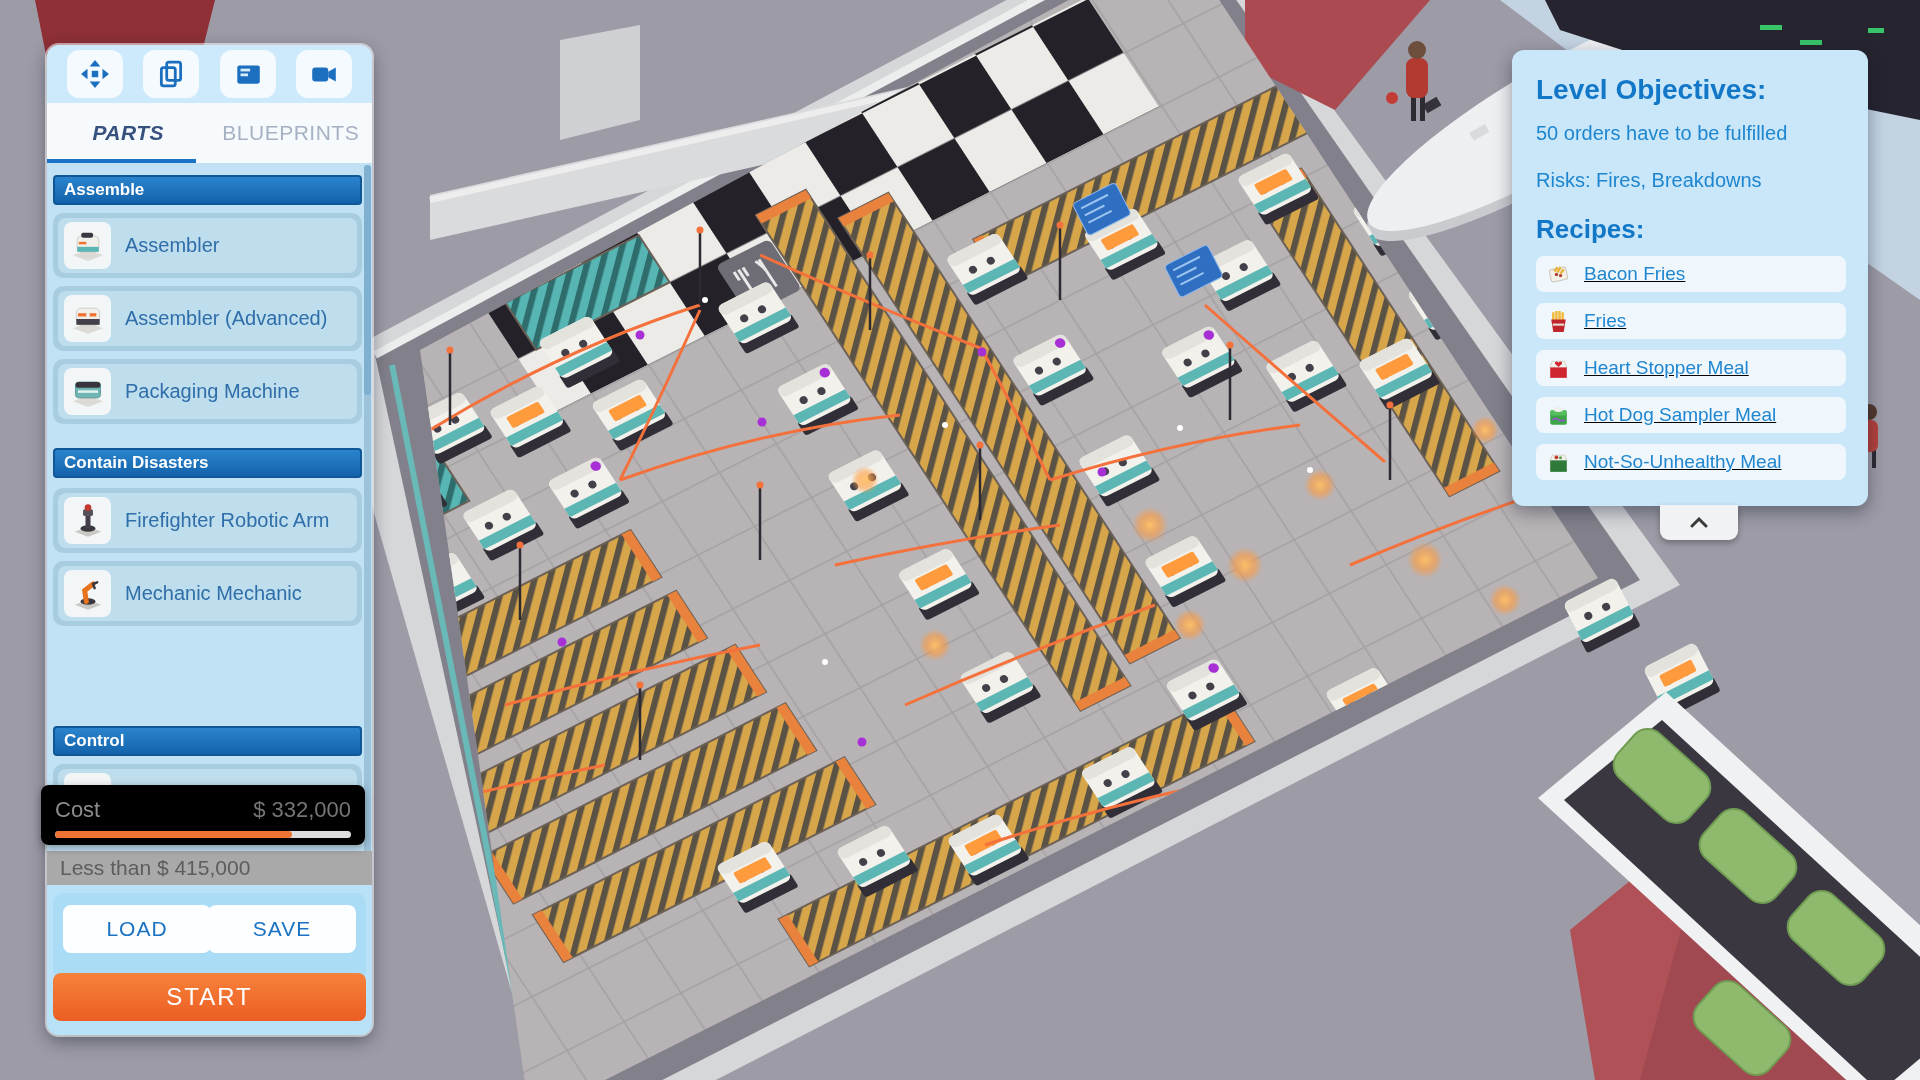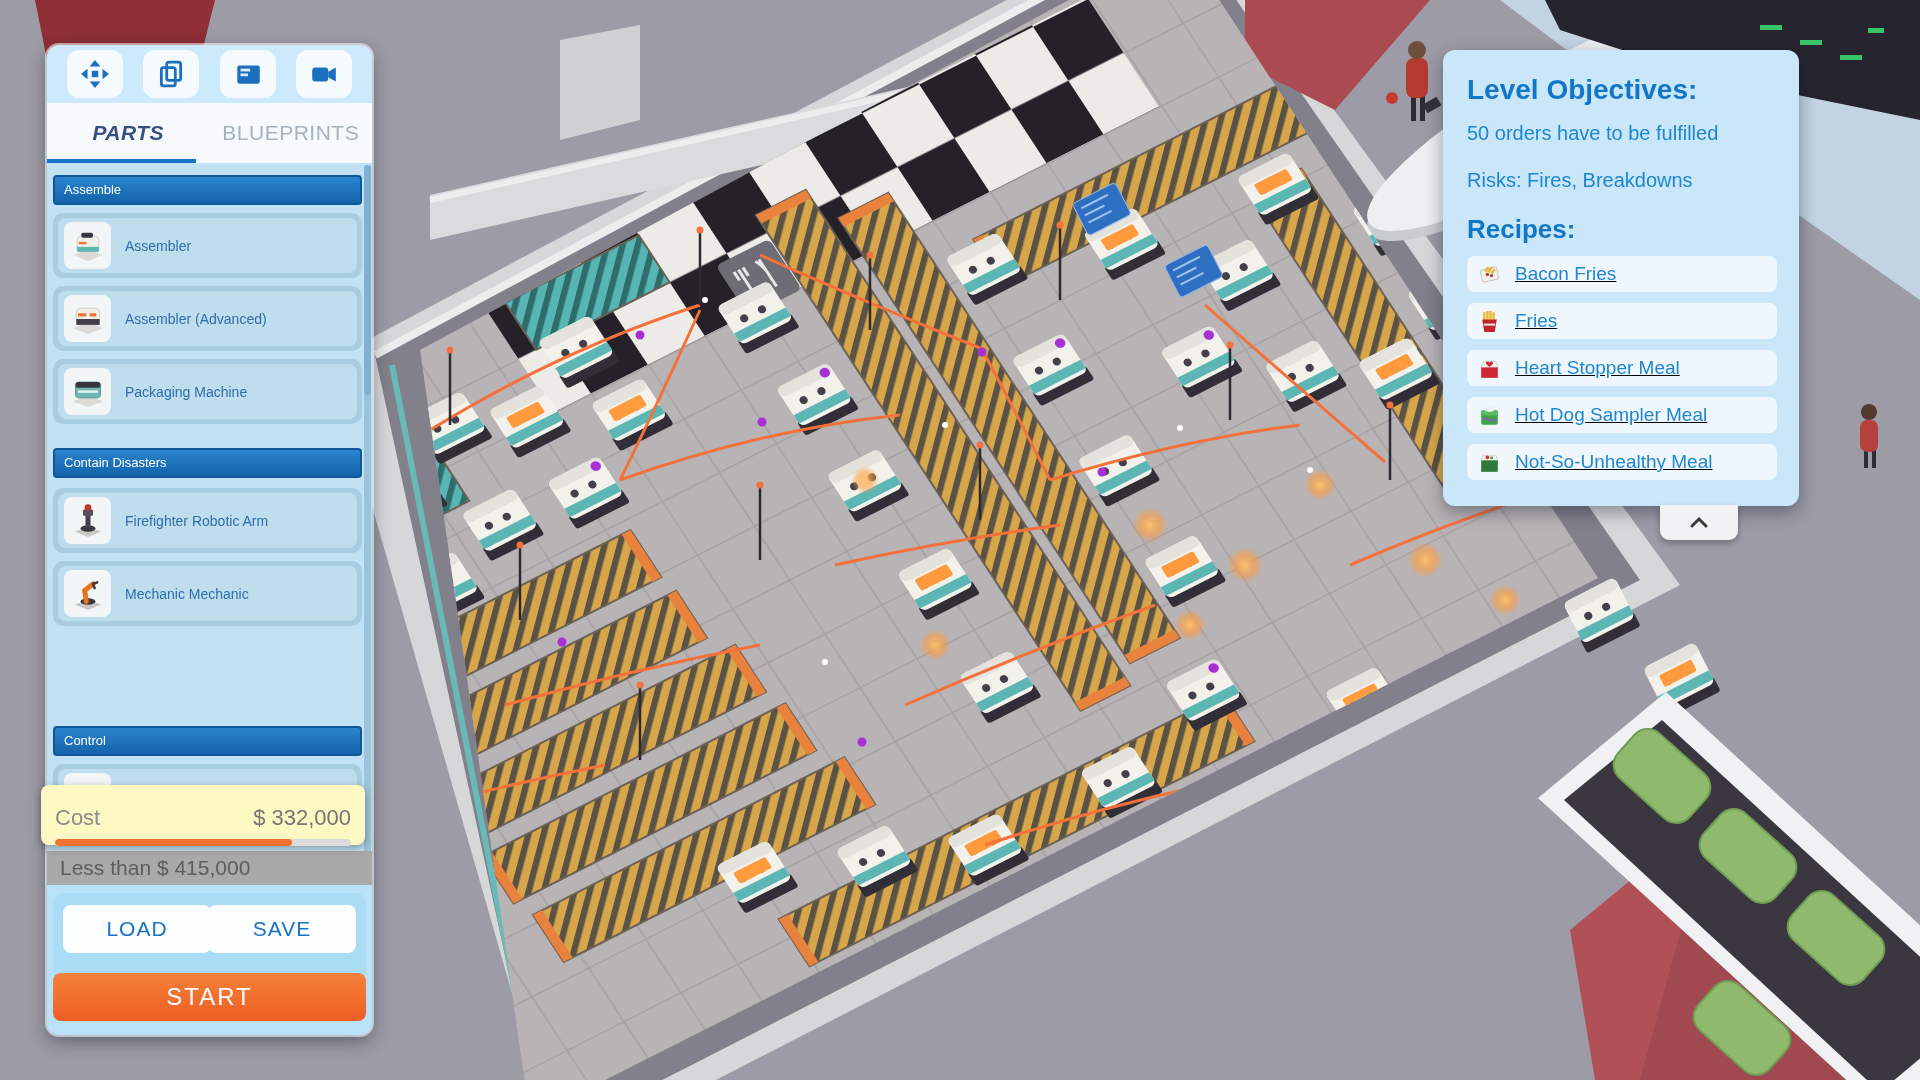--- a/index.html
+++ b/index.html
@@ -23,54 +23,54 @@
   .tab { flex:1; display:flex; align-items:center; justify-content:center;
     font-size:21px; letter-spacing:.5px; cursor:pointer; position:relative; }
   .tab.active { color:#36517d; font-weight:bold;font-style:italic; }
   .tab.inactive { color:#a6b2c3; }
   .tab.active::after { content:""; position:absolute; left:0; right:14px; bottom:0;
     height:4px; background:#1a73c6; }
   .sections { position:absolute; left:0; top:118px; width:100%; bottom:0;
     background:#c0e2f4; border-radius:0 0 12px 12px; overflow:hidden; }
   .sec-header { position:absolute; left:6px; right:10px; height:30px;
     background:linear-gradient(#2a84cd,#1363ab); border:2px solid #0f5796; border-radius:4px;
-    color:#fff; font-weight:normal; font-size:13px; line-height:26px; padding-left:9px; }
+    color:#fff; font-weight:bold; font-size:17px; line-height:26px; padding-left:9px; }
   .part-item { position:absolute; left:6px; right:10px; height:65px;
     background:#a9cde0; border-radius:10px; padding:5px; cursor:pointer; }
   .part-inner { width:100%; height:100%; background:#bedded; border-radius:8px;
     display:flex; align-items:center; }
   .part-icon { width:47px; height:47px; background:#f3f6f7; border-radius:8px;
     margin-left:6px; flex:0 0 auto; display:flex; align-items:center; justify-content:center; }
-  .part-label { font-size:14px; color:#2f6ea9; margin-left:14px; white-space:nowrap; }
+  .part-label { font-size:20px; color:#2f6ea9; margin-left:14px; white-space:nowrap; }
   .scrollbar { position:absolute; right:1px; top:120px; width:7px; height:690px;
     background:#9cc3da; border-radius:4px; }
   .scroll-thumb { position:absolute; left:0; top:0; width:7px; height:230px;
     background:#7fb0cf; border-radius:4px; }
   .cost-card { position:absolute; left:-6px; top:740px; width:324px; height:60px;
-    background:#fef9c3; border-radius:8px; box-shadow:0 3px 8px rgba(0,0,0,.35); z-index:5;
-    padding:20px 14px 0 14px; }
+    background:#000000; border-radius:8px; box-shadow:0 3px 8px rgba(0,0,0,.35); z-index:5;
+    padding:12px 14px 0 14px; }
   .cost-row { display:flex; justify-content:space-between; font-size:22px; color:#8b8b8b; }
   .cost-val { color:#757575; }
   .cost-bar { margin-top:8px; height:7px; background:#dcdcdc; border-radius:4px; overflow:hidden; }
   .cost-fill { height:100%; background:#ef7434; border-radius:4px; }
   .limit-band { position:absolute; left:0; top:806px; width:100%; height:34px;
     background:#a9a9a9; color:#5d5d5d; font-size:21px; line-height:34px; padding-left:13px; z-index:4; }
   .footer { position:absolute; left:0; top:840px; width:100%; height:150px;
     background:#b9e2f8; border-radius:0 0 12px 12px; }
   .loadsave-wrap { position:absolute; left:6px; right:6px; top:8px; height:88px;
     background:#aadcf6; border-radius:10px; }
   .ls-btn { position:absolute; top:12px; height:48px; width:148px; background:#fdfeff;
     border:none; border-radius:8px; color:#1b72c2; font-size:21px; letter-spacing:1px;
     cursor:pointer; font-family:inherit; }
   .start-btn { position:absolute; left:6px; right:6px; top:88px; height:48px;
     background:linear-gradient(#f6823a,#ec5e24); border:none; border-radius:8px;
     color:#fff; font-size:24px; letter-spacing:2px; cursor:pointer; font-family:inherit; }
 
   
-  .right-panel { position:absolute; left:1443px; top:50px; width:356px; height:456px;
+  .right-panel { position:absolute; left:1512px; top:50px; width:356px; height:456px;
     background:#c9e7f9; border-radius:12px; box-shadow:0 6px 18px rgba(10,20,40,.4);
     padding:24px 22px 0 24px; }
   .obj-title { color:#1377c8; font-size:28px; font-weight:bold; }
   .obj-line { color:#1e86d0; font-size:20px; margin-top:16px; }
   .obj-risks { color:#1e86d0; font-size:20px; margin-top:24px; }
   .recipes-title { color:#1377c8; font-size:26px; font-weight:bold; margin-top:22px; }
   .recipe-row { height:36px; background:#eff7fd; border-radius:8px; margin-top:11px;
     display:flex; align-items:center; padding-left:9px;text-decoration:underline; }
   .recipe-icon { width:27px; height:27px; flex:0 0 auto; }
   .recipe-label { color:#1f86cf; font-size:19px; margin-left:12px; white-space:nowrap; }

